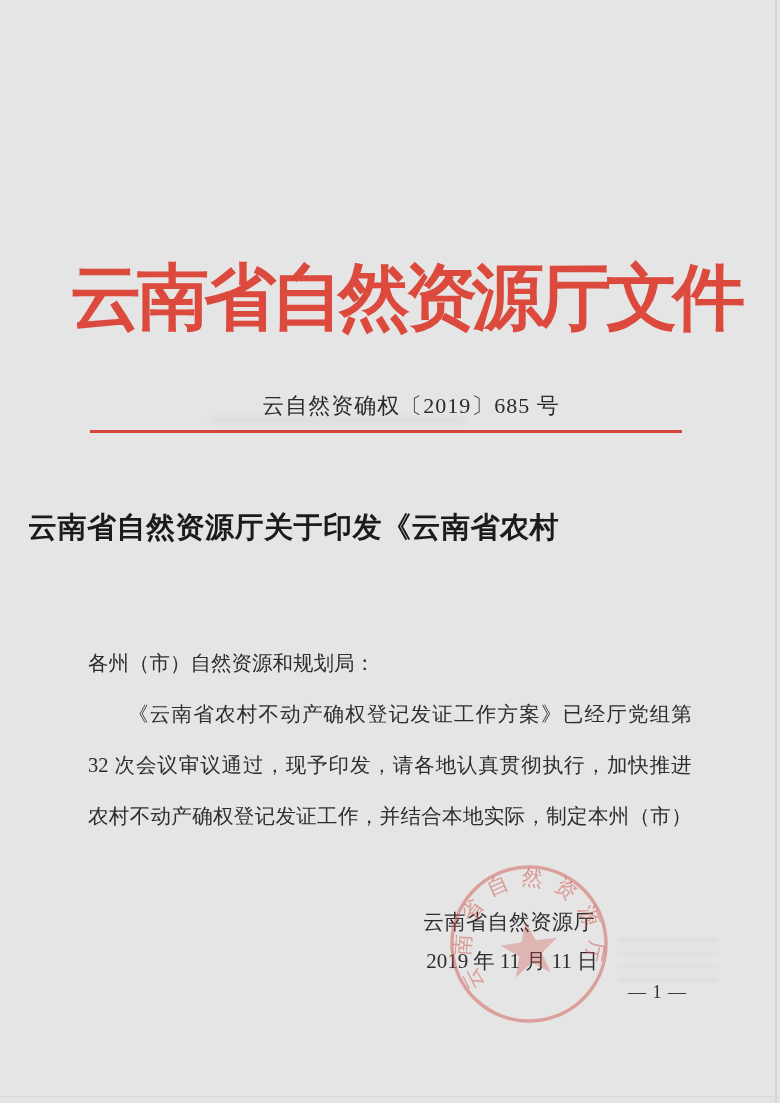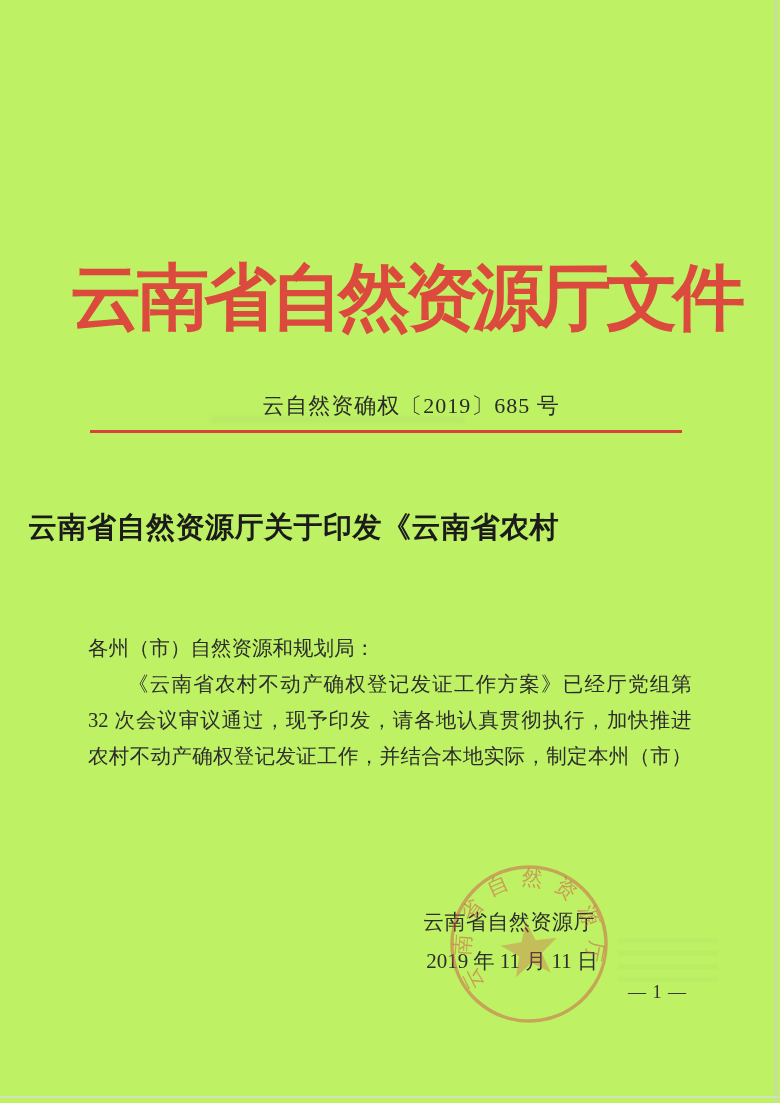--- a/index.html
+++ b/index.html
@@ -1,19 +1,19 @@
 <!DOCTYPE html>
 <html><head>
 <meta charset="utf-8">
 <style>
   html,body { margin:0; padding:0; background:#ffffff; }
   .page {
     position:relative;
     width:780px; height:1103px;
-    background:#bef264;
+    background:#e5e5e5;
     overflow:hidden;
     font-family:"Liberation Serif","DejaVu Serif",serif;
     color:#2d2d2d;
   }
 
   
   .letterhead {
     position:absolute; top:250px; left:30px; width:750px;
     text-align:center;
     font-size:72px; font-weight:bold;
@@ -41,21 +41,21 @@
     letter-spacing:0.5px;
     color:#1b1b1b;
   }
 
   
   .body-block {
     position:absolute; top:630px; left:88px; width:604px;
     font-size:20.5px; line-height:36px;
     color:#2d2d2d;
   }
-  .body-line { height:36px; white-space:nowrap; }
+  .body-line { height:36px; white-space:nowrap;margin-top:15px; }
   .jline { display:flex; justify-content:space-between; align-items:baseline; }
   .jline.indent { padding-left:40px; }
   .jline span { display:inline-block; }
 
   
   .sig-org  { position:absolute; top:908px;  right:185px; font-size:21px; letter-spacing:0.5px; white-space:nowrap; }
   .sig-date { position:absolute; top:947px;  right:182px; font-size:21px; white-space:nowrap;text-align:center; }
 
   
   .seal {

